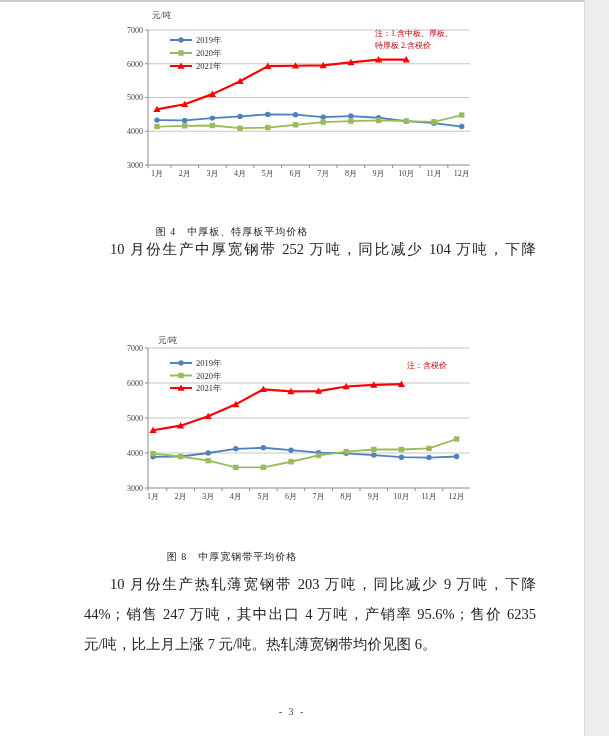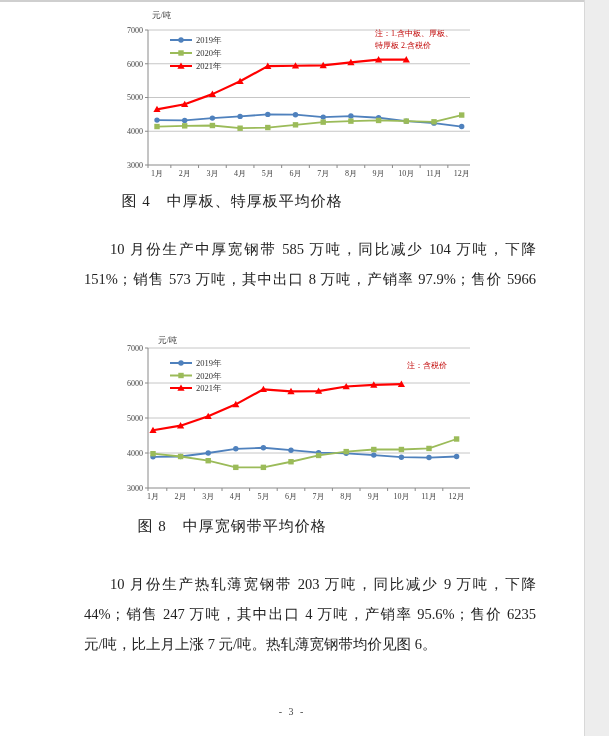--- a/index.html
+++ b/index.html
@@ -8,21 +8,21 @@
     font-family:"Liberation Serif","DejaVu Serif",serif;color:#333;
     overflow:hidden;
   }
   .top-border{position:absolute;left:0;top:0;width:584px;height:2px;background:#cfcfcf;}
   .right-margin{position:absolute;left:584px;top:0;width:25px;height:736px;background:#ededed;border-left:1px solid #d8d8d8;}
   .chart-block{position:absolute;}
   #chart-0{left:125px;top:8px;width:356px;height:178px;}
   #chart-1{left:125px;top:333px;width:356px;height:178px;}
   .caption{
     position:absolute;left:0;width:464px;text-align:center;
-    font-size:15px;letter-spacing:1px;color:#222;
+    font-size:10px;letter-spacing:1px;color:#222;margin-top:33px;
   }
   #caption-4{top:192px;}
   #caption-5{top:517px;}
   .para{position:absolute;left:84px;width:452px;font-size:14.5px;color:#222;}
   #para-1{top:234px;}
   #para-2{top:551px;margin-top:18px;}
   .para .line{
     line-height:30px;height:30px;white-space:nowrap;
     text-align:justify;text-align-last:justify;
   }
@@ -140,22 +140,21 @@
         <text x="71" y="61" font-size="8.5" text-anchor="start" fill="#333" font-family="&quot;Liberation Serif&quot;,&quot;DejaVu Serif&quot;,serif">2021年</text>
       </g>
       <g>
         <text x="250" y="28" font-size="8" text-anchor="start" fill="#c00000" font-family="&quot;Liberation Serif&quot;,&quot;DejaVu Serif&quot;,serif">注：1.含中板、厚板、</text>
         <text x="250" y="40" font-size="8" text-anchor="start" fill="#c00000" font-family="&quot;Liberation Serif&quot;,&quot;DejaVu Serif&quot;,serif">特厚板  2.含税价</text>
       </g>
     </svg></div>
 <div class="caption" id="caption-4">图 4　中厚板、特厚板平均价格</div>
 
 <div class="para" id="para-1">
-  <div class="line first">10 月份生产中厚宽钢带 585 万吨，同比减少 104 万吨，下降</div>
-  <div class="line">151%；销售 573 万吨，其中出口 8 万吨，产销率 97.9%；售价 5966</div>
+  <div class="line first">10 月份生产中厚宽钢带 252 万吨，同比减少 104 万吨，下降</div>
 </div>
 
 <div class="chart-block" id="chart-1"><svg width="356" height="178" viewBox="0 0 356 178">
       <g>
         <line x1="20" y1="155" x2="23" y2="155" stroke="#8a8a8a" stroke-width="1"></line>
         <text x="18" y="157.8" font-size="8" text-anchor="end" fill="#444444" font-family="&quot;Liberation Serif&quot;,&quot;DejaVu Serif&quot;,serif">3000</text>
         <line x1="23" y1="120" x2="345" y2="120" stroke="#c6c6c6" stroke-width="1"></line>
         <line x1="20" y1="120" x2="23" y2="120" stroke="#8a8a8a" stroke-width="1"></line>
         <text x="18" y="122.8" font-size="8" text-anchor="end" fill="#444444" font-family="&quot;Liberation Serif&quot;,&quot;DejaVu Serif&quot;,serif">4000</text>
         <line x1="23" y1="85" x2="345" y2="85" stroke="#c6c6c6" stroke-width="1"></line>

